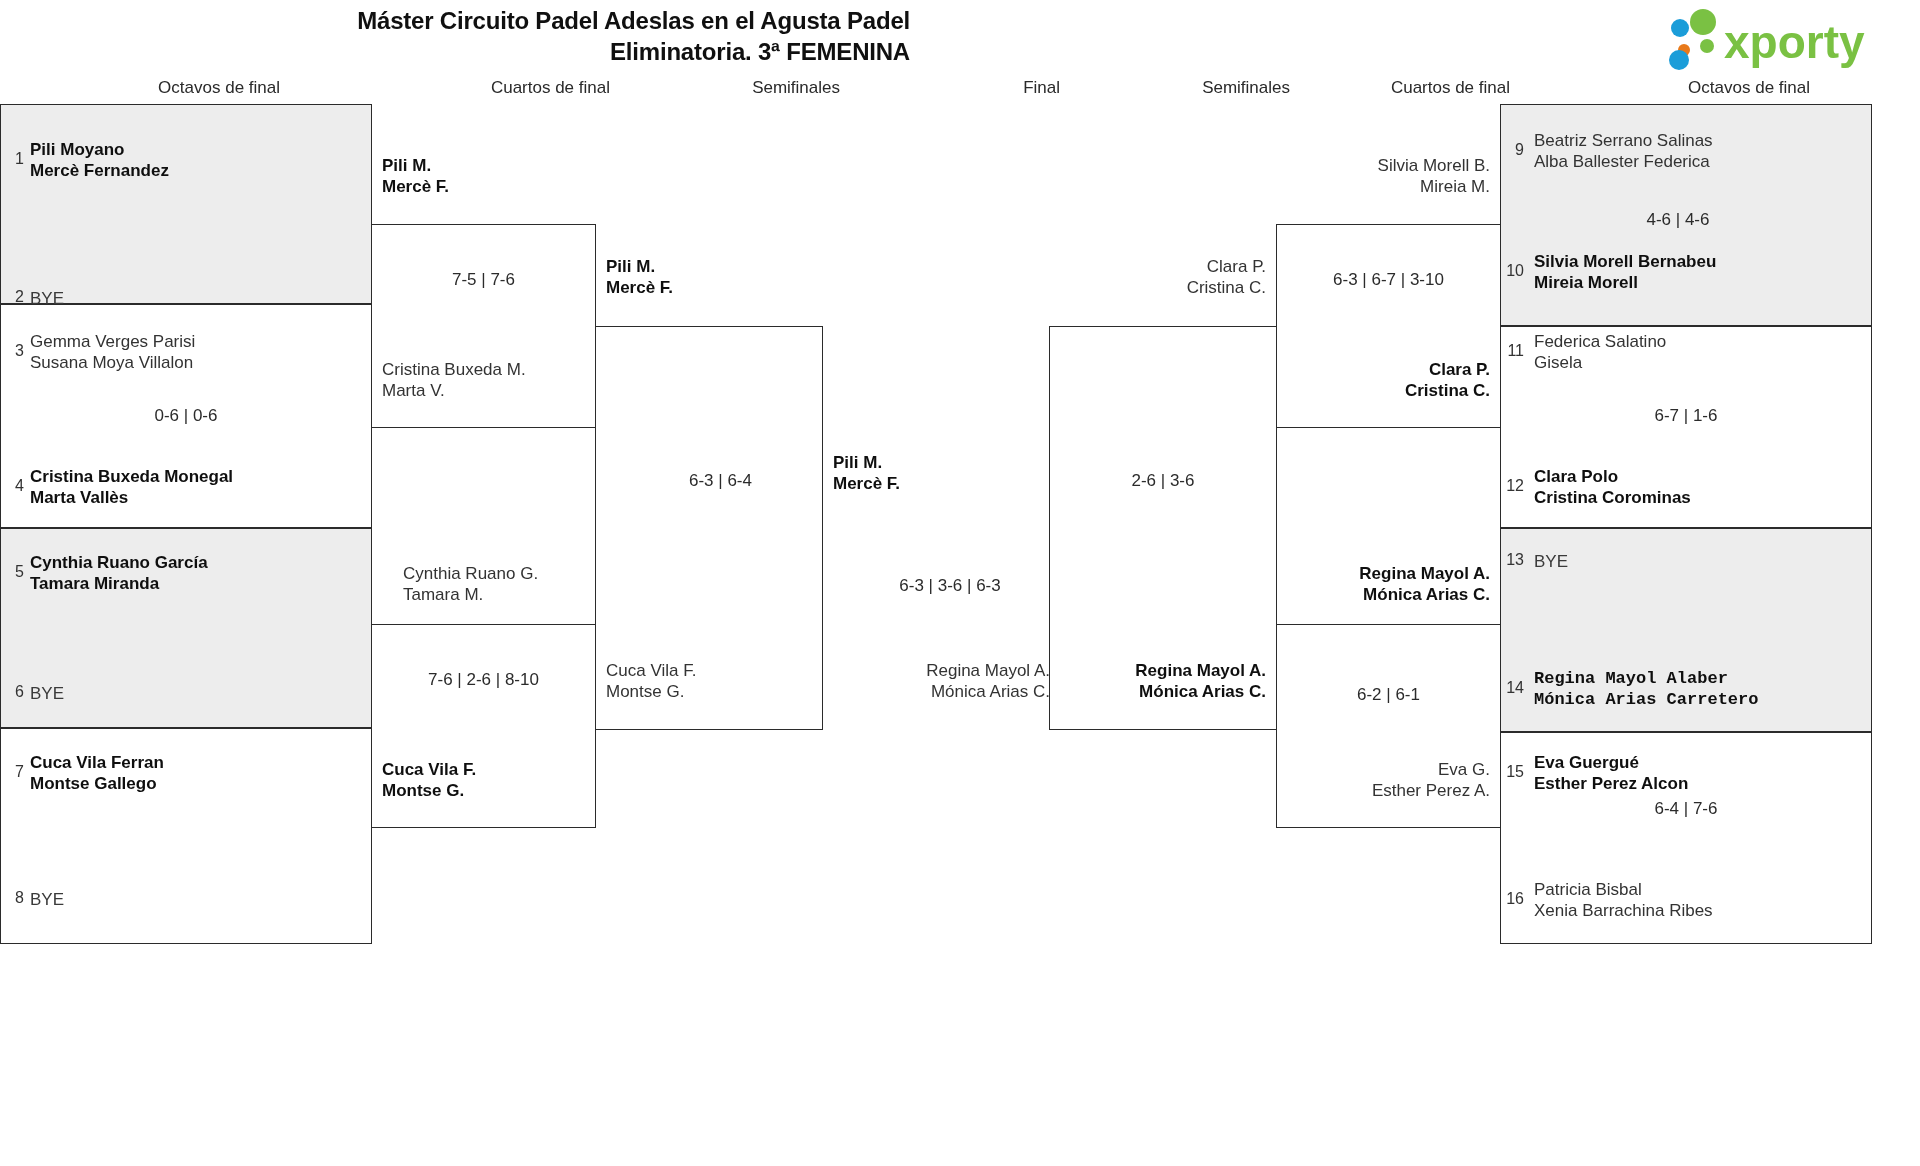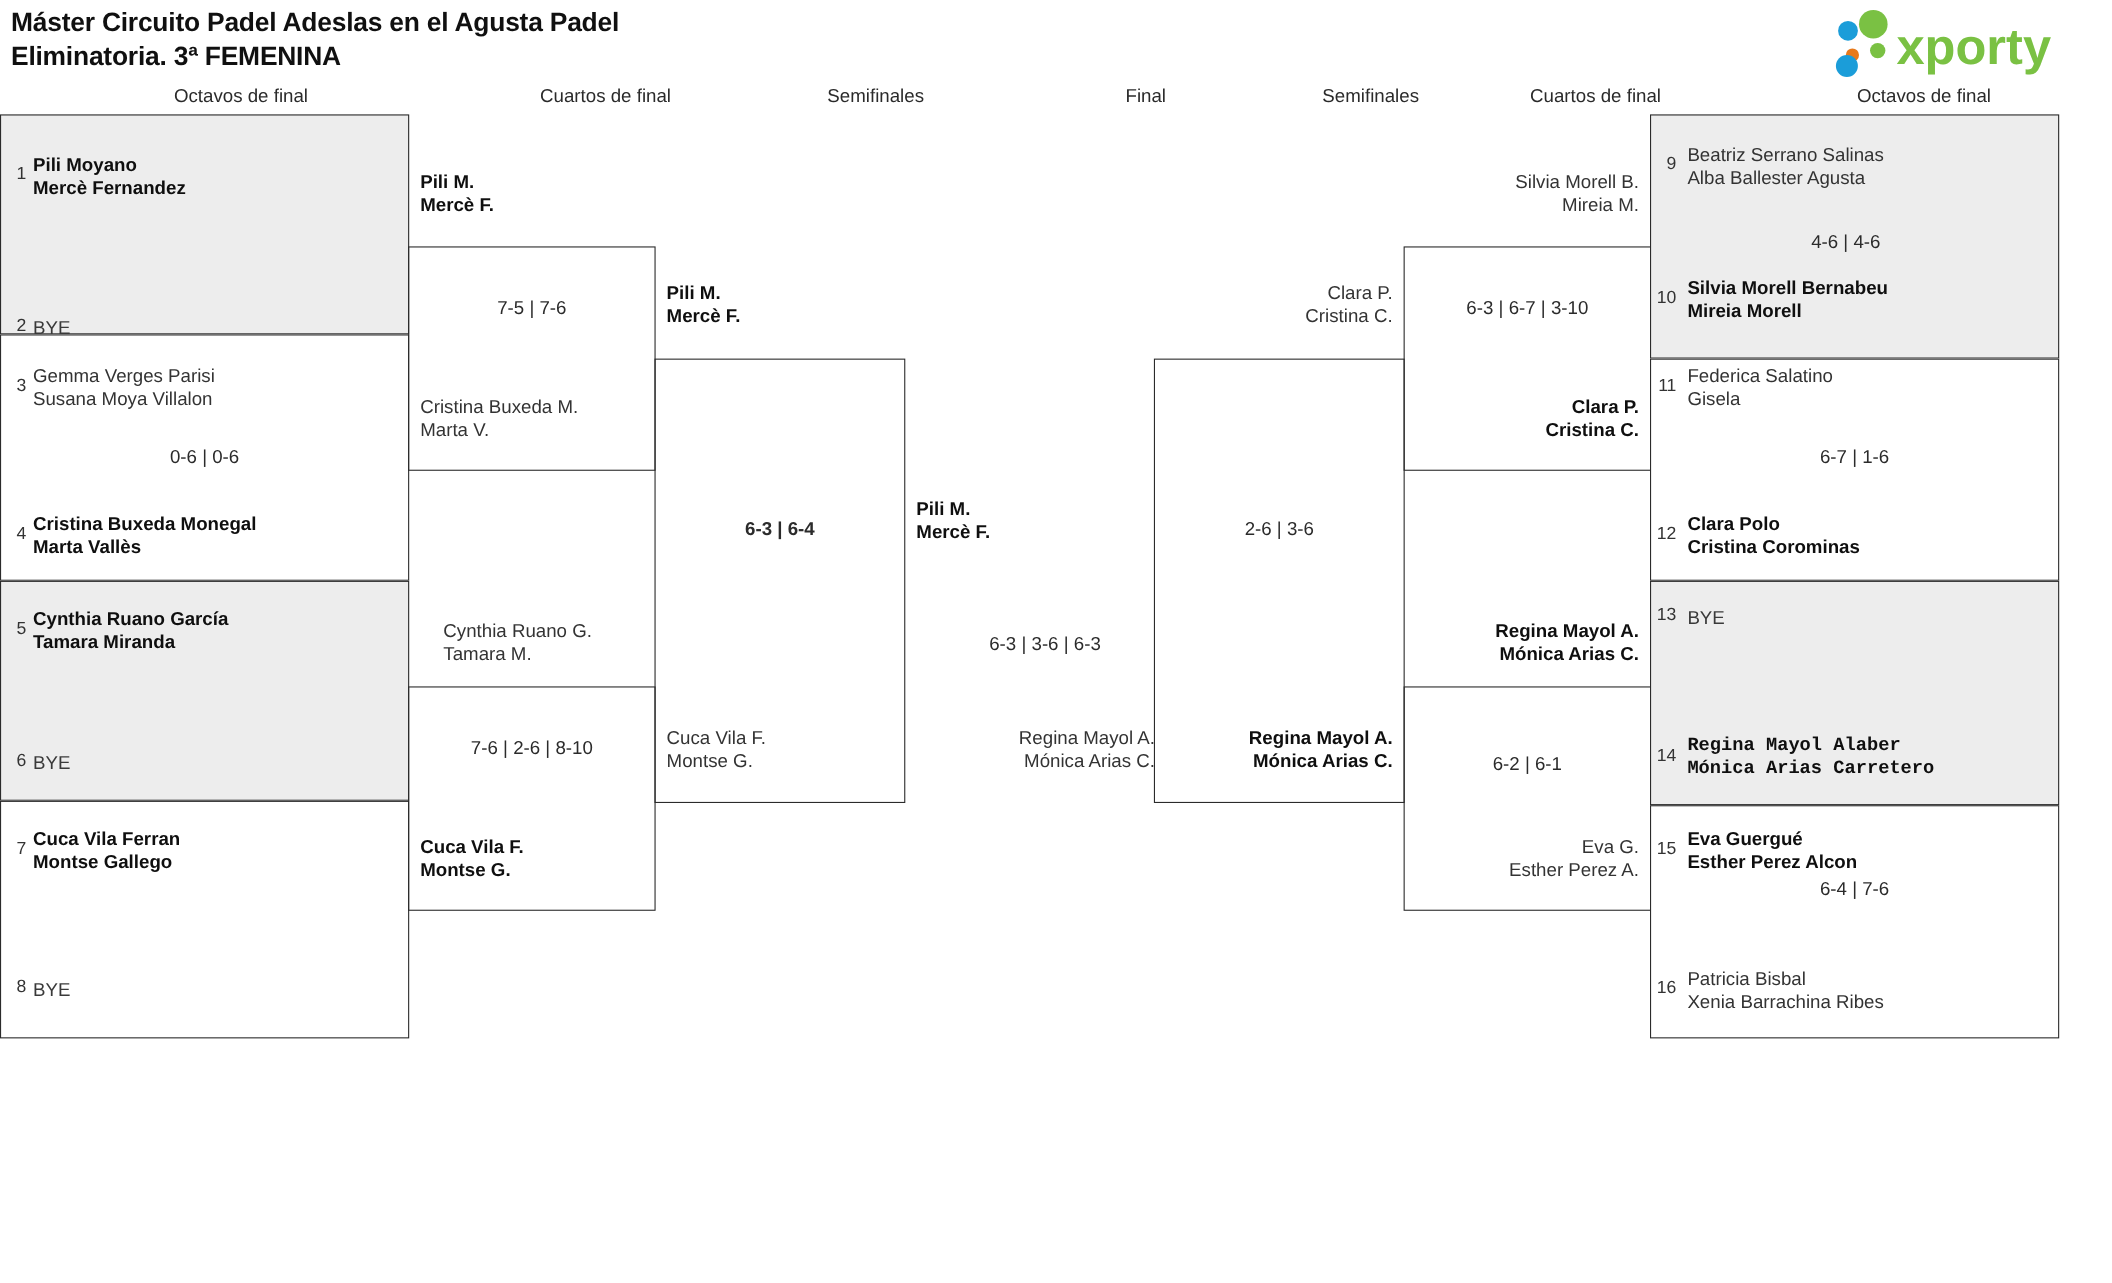--- a/index.html
+++ b/index.html
@@ -3,21 +3,21 @@
 <meta charset="utf-8">
 <title>Bracket</title>
 <style>
   *{box-sizing:border-box;margin:0;padding:0;}
   html,body{width:1920px;height:1166px;background:#fff;
     font-family:"Liberation Sans","DejaVu Sans",sans-serif;color:#1b1b1b;}
   #root{position:relative;width:1920px;height:1166px;overflow:hidden;}
 
   
   .title{position:absolute;left:10px;top:6px;width:900px;
-    font-size:24px;font-weight:700;line-height:1.28;letter-spacing:-0.2px;color:#101010;}
+    font-size:24px;font-weight:700;line-height:1.28;letter-spacing:-0.2px;color:#101010;text-align:right;}
   .title span{display:block;}
 
   .logo{position:absolute;right:12px;top:8px;width:250px;height:62px;}
   .logo svg{display:block;width:250px;height:62px;}
 
   
   .rhead{position:absolute;top:78px;font-size:17px;font-weight:400;
     color:#2a2a2a;text-align:right;white-space:nowrap;}
 
   
@@ -146,21 +146,21 @@
     <span class="n">Cuca Vila F.</span>
     <span class="n">Montse G.</span>
   </div>
 
   <div class="arm" style="left:595px;top:326px;width:228px;height:404px;"></div>
 
   <div class="team win" style="left:606px;top:256px;">
     <span class="n">Pili M.</span>
     <span class="n">Mercè F.</span>
   </div>
-  <div class="score" style="left:595px;top:471px;width:228px;font-weight:bold;">6-3 | 6-4</div>
+  <div class="score" style="left:595px;top:471px;width:251px;">6-3 | 6-4</div>
   <div class="team lose" style="left:606px;top:660px;">
     <span class="n">Cuca Vila F.</span>
     <span class="n">Montse G.</span>
   </div>
 
   <div class="team win" style="left:833px;top:452px;">
     <span class="n">Pili M.</span>
     <span class="n">Mercè F.</span>
   </div>
 
@@ -207,21 +207,21 @@
   </div>
 
   <div class="box shade" style="left:1500px;top:104px;width:372px;height:222px;"></div>
   <div class="box" style="left:1500px;top:326px;width:372px;height:202px;"></div>
   <div class="box shade" style="left:1500px;top:528px;width:372px;height:204px;"></div>
   <div class="box" style="left:1500px;top:732px;width:372px;height:212px;"></div>
 
   <div class="seed" style="left:1502px;top:141px;">9</div>
   <div class="team lose" style="left:1534px;top:130px;">
     <span class="n">Beatriz Serrano Salinas</span>
-    <span class="n">Alba Ballester Agusta</span>
+    <span class="n">Alba Ballester Federica</span>
   </div>
   <div class="score" style="left:1500px;top:210px;width:356px;">4-6 | 4-6</div>
   <div class="seed" style="left:1502px;top:262px;">10</div>
   <div class="team win" style="left:1534px;top:251px;">
     <span class="n">Silvia Morell Bernabeu</span>
     <span class="n">Mireia Morell</span>
   </div>
 
   <div class="seed" style="left:1502px;top:342px;">11</div>
   <div class="team lose" style="left:1534px;top:331px;">

